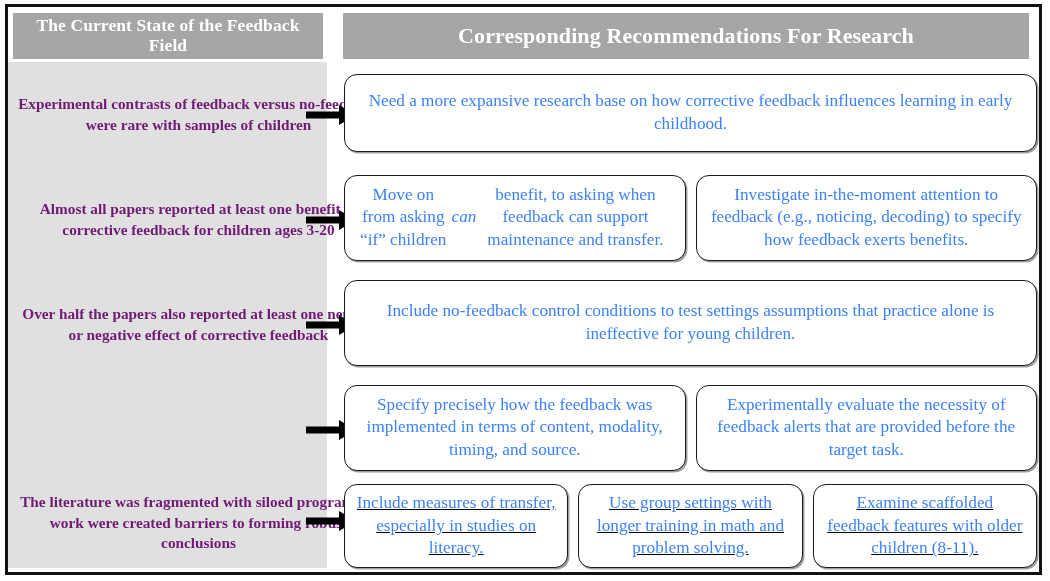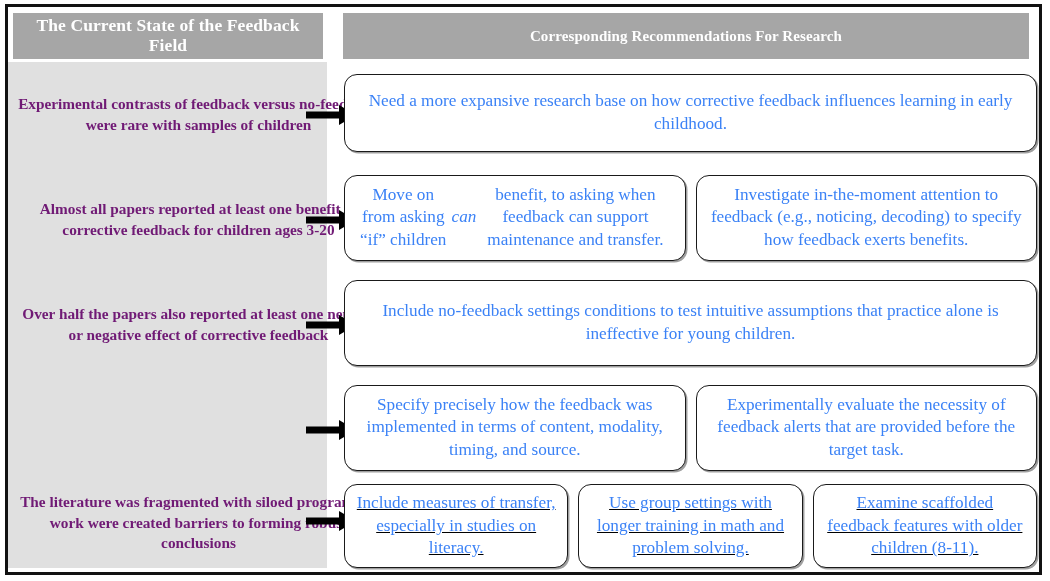--- a/index.html
+++ b/index.html
@@ -56,21 +56,21 @@
     color: #ffffff;
     font-weight: bold;
     display: flex;
     align-items: center;
     justify-content: center;
     text-align: center;
     line-height: 1.12;
     letter-spacing: .1px;
   }
   .hdr-left  { left: 5px;   width: 310px; font-size: 17.5px; padding: 4px 14px; }
-  .hdr-right { left: 335px; width: 686px; font-size: 15px; padding: 0 10px; }
+  .hdr-right { left: 335px; width: 686px; font-size: 22px; padding: 0 10px; }
 
   
   .row {
     position: absolute;
     left: 8px;
     width: 1031px;
   }
   .row-1 { top: 62px;  height: 105px; }
   .row-2 { top: 167px; height: 105px; }
   .row-3 { top: 272px; height: 105px; }
@@ -185,21 +185,21 @@
   </div>
 
   <div class="row row-3">
     <div class="stmt">Over half the papers also reported at least one neutral or negative effect of corrective feedback</div>
     <div class="arrow">
       <svg width="50" height="22" viewBox="0 0 50 22" aria-hidden="true">
         <path d="M0 7.5 H33 V1 L50 11 L33 21 V14.5 H0 Z" fill="#000000"></path>
       </svg>
     </div>
     <div class="boxes">
-      <div class="rbox h3">Include no-feedback settings conditions to test intuitive assumptions that practice alone is ineffective for young children.</div>
+      <div class="rbox h3">Include no-feedback control conditions to test settings assumptions that practice alone is ineffective for young children.</div>
     </div>
   </div>
 
   <div class="row row-4">
     <div class="arrow">
       <svg width="50" height="22" viewBox="0 0 50 22" aria-hidden="true">
         <path d="M0 7.5 H33 V1 L50 11 L33 21 V14.5 H0 Z" fill="#000000"></path>
       </svg>
     </div>
     <div class="boxes">

